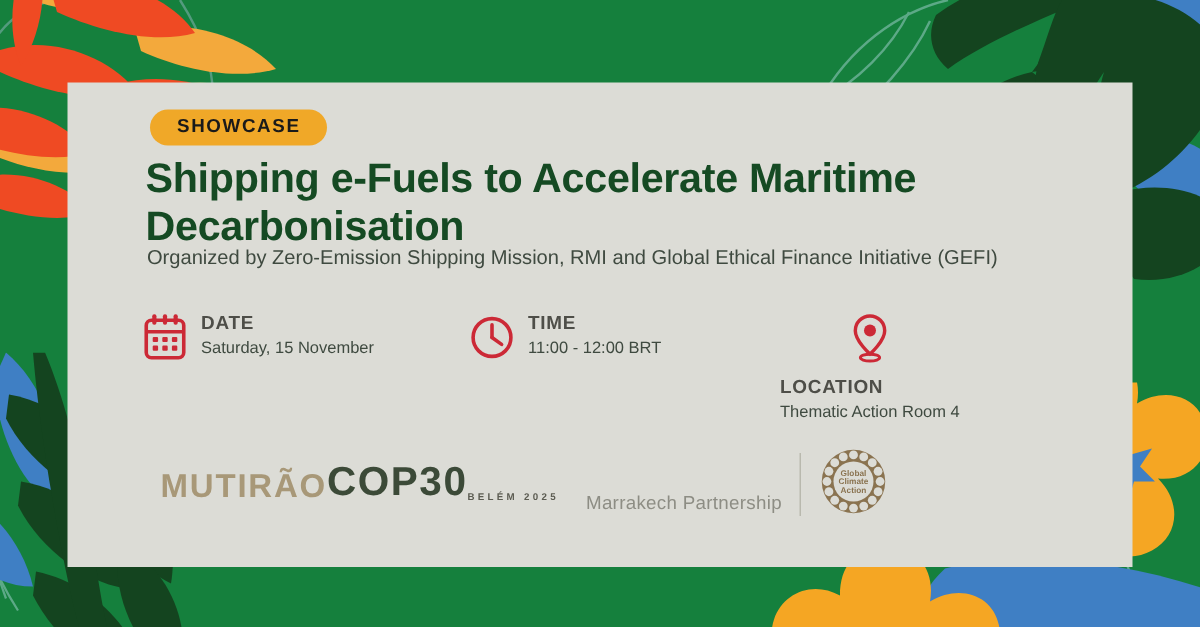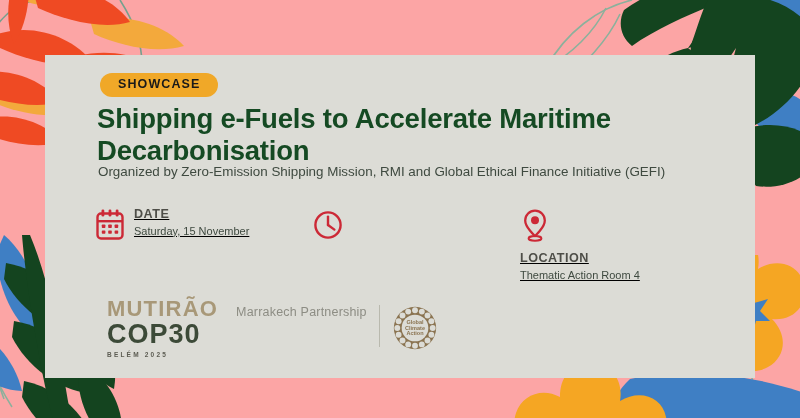--- a/index.html
+++ b/index.html
@@ -2,21 +2,21 @@
 <html><head>
 <meta charset="utf-8">
 <style>
   html,body{margin:0;padding:0;}
   body{
     width:800px;height:418px;overflow:hidden;
     font-family:"Liberation Sans", sans-serif;
     background:#3a6bb5;
     position:relative;
   }
-  #stage{position:absolute;inset:0;width:800px;height:418px;overflow:hidden;background:#fca5a5;}
+  #stage{position:absolute;inset:0;width:800px;height:418px;overflow:hidden;background:#15803d;}
 
   
   .deco{position:absolute;pointer-events:none;}
   #art-tl{left:-30px;top:-40px;width:300px;height:230px;}
   #art-tr{right:-20px;top:-30px;width:280px;height:220px;}
   #art-bl{left:-40px;top:235px;width:280px;height:220px;}
   #art-br{right:-10px;top:255px;width:300px;height:200px;}
 
   
   #card{
@@ -39,45 +39,45 @@
     line-height:1.17;letter-spacing:-0.2px;
   }
 
   .organizers{
     position:absolute;left:53px;top:108px;width:650px;
     color:#3f4a40;font-size:13.4px;line-height:1.3;
   }
 
   
   .meta-row{position:absolute;left:50px;top:152px;width:660px;height:60px;}
-  .meta-item{position:absolute;display:flex;align-items:flex-start;gap:9px;text-decoration:underline;}
+  .meta-item{position:absolute;display:flex;align-items:center;gap:9px;}
   #meta-date{left:0px;top:0px;}
   #meta-time{left:218px;top:0px;}
   #meta-location{left:425px;top:0px;flex-direction:column;}
   .meta-icon{flex:0 0 auto;width:30px;height:34px;display:block;margin-top:1px;}
   .meta-text{display:flex;flex-direction:column;}
   .meta-label{
     color:#4e4e48;font-size:12.6px;font-weight:bold;letter-spacing:0.5px;
     line-height:1.25;
   }
   .meta-value{color:#3f4a40;font-size:11px;line-height:1.5;}
 
   
   #logo-strip{position:absolute;left:62px;top:243px;display:flex;align-items:center;gap:18px;}
-  .mutirao-block{display:flex;flex-direction:column;align-items:flex-start;line-height:1;}
+  .mutirao-block{display:flex;flex-direction:row;align-items:flex-end;line-height:1;}
   .mutirao-word{
     font-size:22px;font-weight:bold;letter-spacing:1.2px;color:#a89878;
   }
   .cop-word{
     font-size:27px;font-weight:bold;letter-spacing:1px;color:#3c4a38;margin-top:1px;
   }
   .belem-word{
     font-size:6.5px;letter-spacing:2.2px;color:#5c5c52;margin-top:4px;font-weight:bold;
   }
-  .mp-block{display:flex;align-items:flex-start;gap:12px;}
+  .mp-block{display:flex;align-items:flex-end;gap:12px;}
   .mp-text{
     color:#8d8d84;font-size:12.5px;line-height:1.25;letter-spacing:0.2px;
   }
   .mp-divider{width:1px;height:42px;background:#b9b9ae;}
   .gca-emblem{width:46px;height:46px;display:block;}
 </style>
 </head>
 <body>
 
 <div id="stage">
@@ -198,20 +198,24 @@
           <span class="meta-value">Saturday, 15 November</span>
         </div>
       </div>
 
       <div class="meta-item" id="meta-time">
         <svg class="meta-icon" viewBox="0 0 30 32">
           <circle cx="15" cy="16" r="12.6" fill="none" stroke="#cc2936" stroke-width="2.4"></circle>
           <line x1="15" y1="16" x2="15" y2="7.6" stroke="#cc2936" stroke-width="2.4" stroke-linecap="round"></line>
           <line x1="15" y1="16" x2="21.4" y2="20.6" stroke="#cc2936" stroke-width="2.4" stroke-linecap="round"></line>
         </svg>
+        <div class="meta-text">
+          <span class="meta-label">TIME</span>
+          <span class="meta-value">11:00 - 12:00 BRT</span>
+        </div>
       </div>
 
       <div class="meta-item" id="meta-location">
         <svg class="meta-icon" viewBox="0 0 30 34">
           <path d="M15 2.6 C 9.6 2.6 5.2 7 5.2 12.5 C 5.2 19.4 15 28 15 28 C 15 28 24.8 19.4 24.8 12.5 C 24.8 7 20.4 2.6 15 2.6 Z" fill="none" stroke="#cc2936" stroke-width="2.3"></path>
           <circle cx="15" cy="12.3" r="4" fill="#cc2936"></circle>
           <ellipse cx="15" cy="30.4" rx="6.4" ry="2.3" fill="none" stroke="#cc2936" stroke-width="2"></ellipse>
         </svg>
         <div class="meta-text">
           <span class="meta-label">LOCATION</span>

